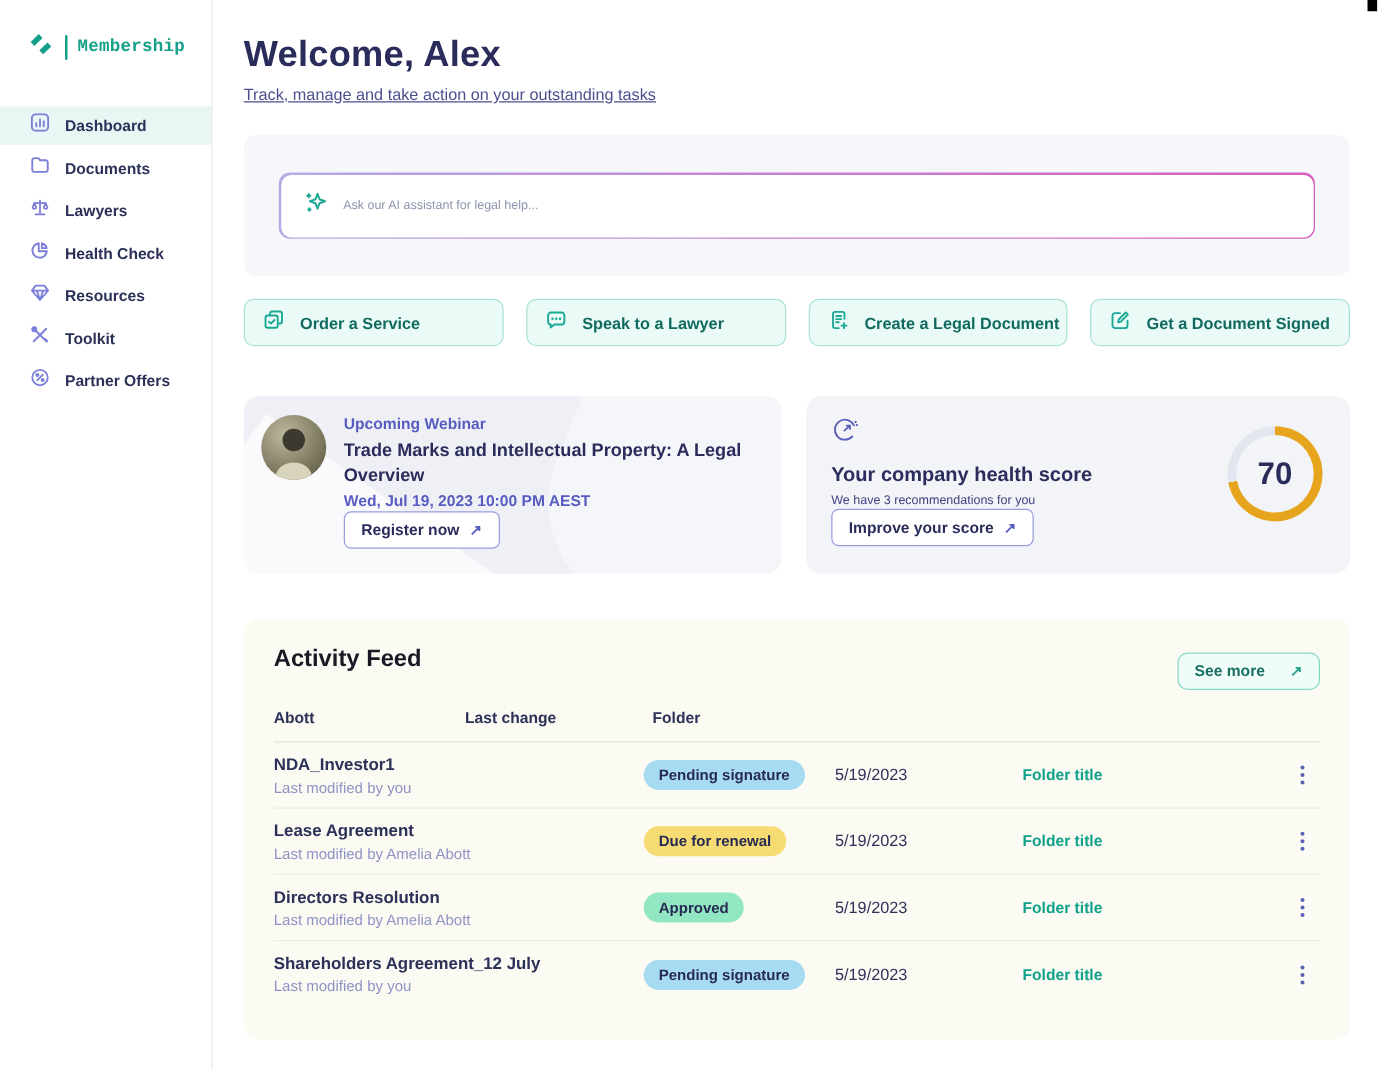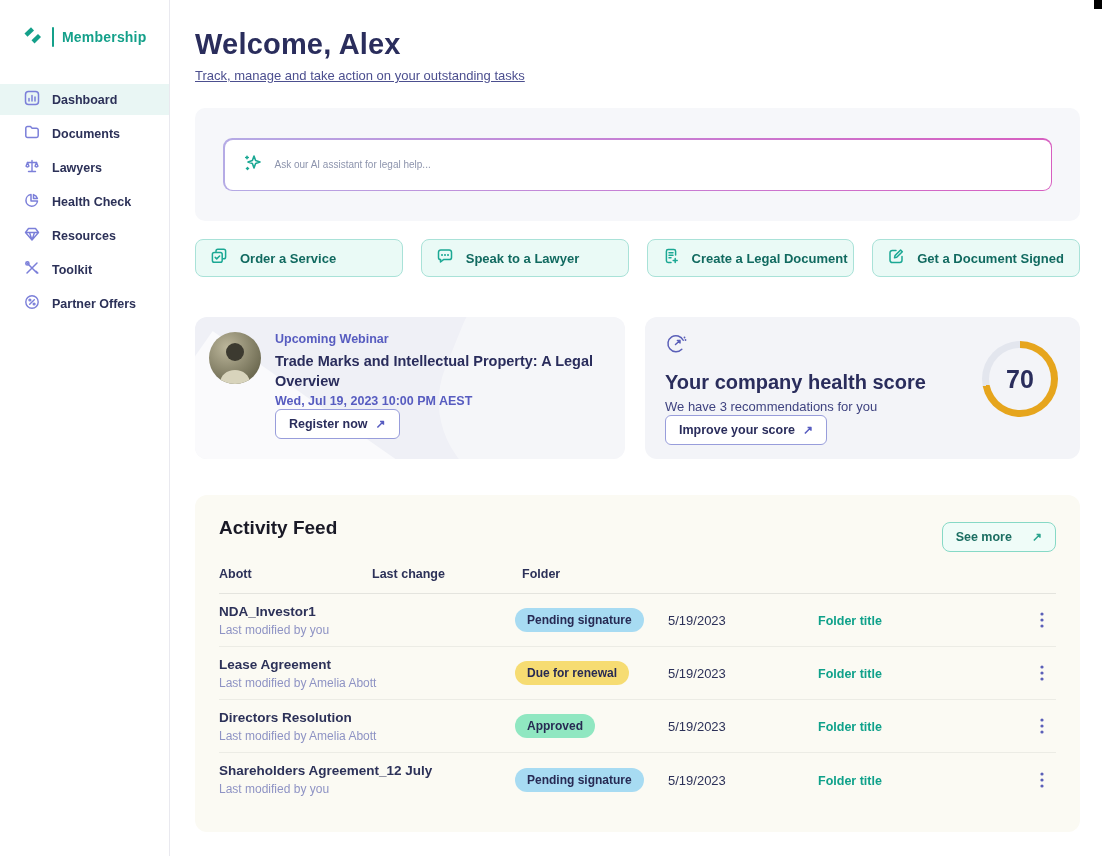--- a/index.html
+++ b/index.html
@@ -1,21 +1,21 @@
 <!DOCTYPE html>
 <html><head>
 <meta charset="utf-8">
 <style>
   * { margin:0; padding:0; box-sizing:border-box; }
   body { background:#fff; font-family:"Liberation Sans", sans-serif; }
   .screen { position:relative; width:1102px; height:856px; background:#fff; overflow:hidden; }
 
   
   .sidebar { position:absolute; left:0; top:0; bottom:0; width:170px; background:#fff; border-right:1px solid #E9E9EF; }
-  .logo-row { display:flex; align-items:center; gap:8px; padding:24px 0 0 22px; }
+  .logo-row { display:flex; align-items:center; gap:8px; padding:24px 0 0 22px;font-family:Liberation Mono, monospace; }
   .logo-divider { width:2px; height:20px; background:#14A08A; border-radius:1px; }
   .brand { font-size:14px; font-weight:700; color:#14A08A; letter-spacing:.2px; }
   .nav { margin-top:34px; }
   .nav-item { display:flex; align-items:center; gap:12px; height:31px; padding-left:24px; margin-bottom:3px; cursor:pointer; }
   .nav-item.active { background:#E9F6F4; }
   .nav-item .lbl { font-size:12.5px; font-weight:700; color:#2C3158; }
   .nav-item svg { flex:0 0 auto; }
 
   
   .main { position:absolute; left:170px; top:0; right:0; bottom:0; padding:28px 22px 0 25px; }
@@ -48,22 +48,22 @@
   .avatar svg { position:absolute; left:0; top:0; }
   .webinar-eyebrow { font-size:12.5px; font-weight:700; color:#575CC0; }
   .webinar-title { margin-top:6px; font-size:14.5px; line-height:1.35; font-weight:700; color:#2A2D5C; max-width:330px; }
   .webinar-date { margin-top:3px; font-size:12.5px; font-weight:600; color:#575CC0; }
   .outline-btn { display:inline-flex; align-items:center; gap:8px; margin-top:1px; padding:7px 13px;
     background:#fff; border:1px solid #989DDB; border-radius:6px; cursor:pointer;
     font-size:12.5px; font-weight:700; color:#2A2D5C; }
   .outline-btn .arrow { color:#575CC0; font-size:12px; }
 
   .health-card { flex:1; background:#F3F4F8; padding:16px 20px; }
-  .health-title { margin-top:12px; font-size:20px; font-weight:700; color:#2A2D5C; }
-  .health-sub { margin-top:5px; font-size:13px; color:#3F4380; }
+  .health-title { margin-top:12px; font-size:16px; font-weight:700; color:#2A2D5C; }
+  .health-sub { margin-top:5px; font-size:10px; color:#3F4380; }
   .score-ring { position:absolute; right:22px; top:24px; width:76px; height:76px; border-radius:50%;
     display:flex; align-items:center; justify-content:center; }
   .score-inner { width:62px; height:62px; border-radius:50%; background:#F3F4F8;
     display:flex; align-items:center; justify-content:center; font-size:25px; font-weight:700; color:#2A2D5C; }
 
   
   .activity { margin-top:36px; background:#FBFAF3; border-radius:12px; padding:22px 24px 14px 24px; position:relative; height:337px; }
   .activity-title { font-size:19px; font-weight:700; color:#191926; }
   .see-more-btn { position:absolute; right:24px; top:27px; display:flex; align-items:center; gap:20px;
     background:#EFFCF8; border:1px solid #86D9C6; border-radius:8px; padding:7px 13px; cursor:pointer;

